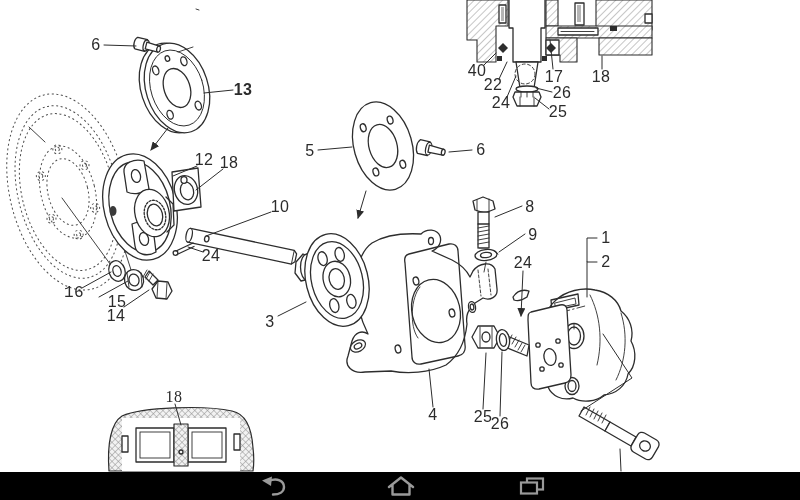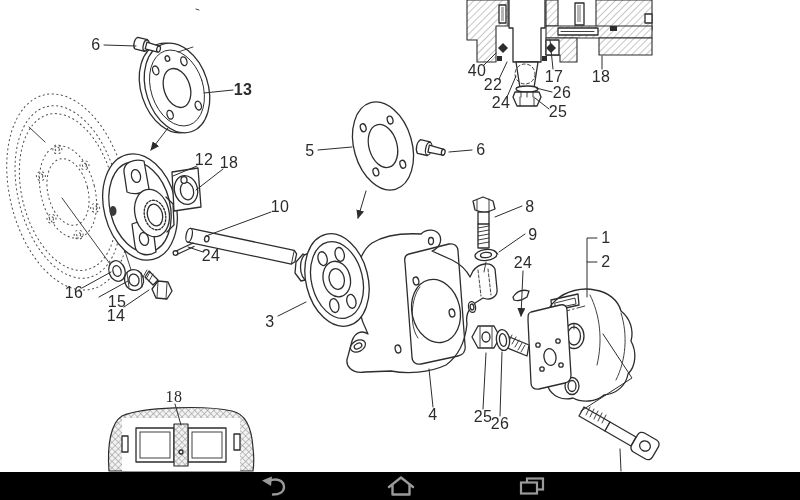--- a/index.html
+++ b/index.html
@@ -345,21 +345,21 @@
         <div class="callout" style="left: 554px; top: 77px; text-align: right;">17</div>
         <div class="callout" style="left: 601px; top: 77px;">18</div>
         <div class="callout" style="left: 562px; top: 93px;">26</div>
         <div class="callout" style="left: 558px; top: 112px;">25</div>
         <div class="callout" style="left: 310px; top: 151px;">5</div>
         <div class="callout" style="left: 481px; top: 150px;">6</div>
         <div class="callout" style="left: 204px; top: 160px;">12</div>
         <div class="callout" style="left: 229px; top: 163px;">18</div>
         <div class="callout" style="left: 280px; top: 207px;">10</div>
         <div class="callout" style="left: 211px; top: 256px;">24</div>
-        <div class="callout" style="left: 74px; top: 293px;">16</div>
+        <div class="callout" style="left: 74px; top: 293px; font-family: Liberation Mono, monospace;">16</div>
         <div class="callout" style="left: 91px; top: 302px; margin-left: 26px;">15</div>
         <div class="callout" style="left: 116px; top: 316px;">14</div>
         <div class="callout" style="left: 270px; top: 322px;">3</div>
         <div class="callout" style="left: 530px; top: 207px;">8</div>
         <div class="callout" style="left: 533px; top: 235px;">9</div>
         <div class="callout" style="left: 523px; top: 263px;">24</div>
         <div class="callout" style="left: 606px; top: 238px;">1</div>
         <div class="callout" style="left: 606px; top: 262px;">2</div>
         <div class="callout" style="left: 433px; top: 415px;">4</div>
         <div class="callout" style="left: 483px; top: 417px;">25</div>

